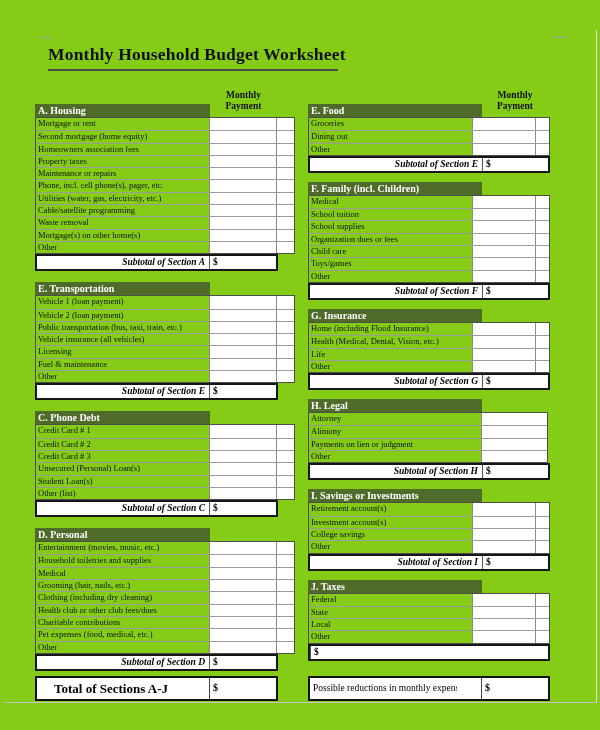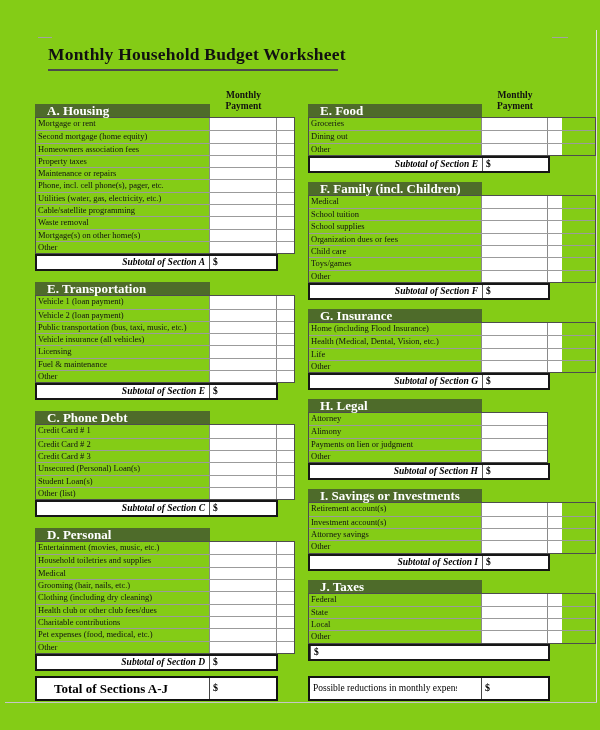--- a/index.html
+++ b/index.html
@@ -19,27 +19,27 @@
   .pay-head { position:absolute; top:90px; text-align:center; font-weight:bold; font-size:9.5px; line-height:11px; color:#111; }
   .pay-head.left { left:205px; width:77px; }
   .pay-head.right { left:477px; width:76px; }
 
   .budget-col { position:absolute; top:104px; }
   .budget-col.cl { left:35px; width:262px; }
   .budget-col.cr { left:308px; width:257px; }
   .cl .section { margin-bottom:11px; }
   .cr .section { margin-bottom:9px; }
 
-  .sec-header { background:var(--green); color:var(--green-text); font-weight:bold; font-size:13px; height:13px; line-height:13px; padding-left:12px; white-space:nowrap; }
+  .sec-header { background:var(--green); color:var(--green-text); font-weight:bold; font-size:10px; height:13px; line-height:13px; padding-left:3px; white-space:nowrap; }
   .cl .sec-header { width:175px; }
   .cr .sec-header { width:174px; }
 
   .sec-rows { border:1px solid #4d4d4d; }
   .cl .sec-rows { width:260px; }
-  .cr .sec-rows { width:288px; }
+  .cr .sec-rows { width:242px; }
   .cr .sec-rows.no-extra { width:240px; }
   .row { display:flex; height:12.3px; }
   .row + .row { border-top:1px solid #9b9b9b; }
   .cell { height:100%; }
   .cell.label { font-size:8.5px; line-height:11.5px; padding-left:2px; white-space:nowrap; overflow:hidden; color:#111; }
   .cl .cell.label { width:173px; }
   .cr .cell.label { width:172px; }
   .cell.pay { border-left:1px solid #8a8a8a; background:#fff; }
   .cl .cell.pay { width:67px; }
   .cr .cell.pay { width:66px; }
@@ -162,21 +162,21 @@
             <div class="cell label">Vehicle 1 (loan payment)</div>
             <div class="cell pay"></div>
             <div class="cell extra"></div>
           </div>
           <div class="row">
             <div class="cell label">Vehicle 2 (loan payment)</div>
             <div class="cell pay"></div>
             <div class="cell extra"></div>
           </div>
           <div class="row">
-            <div class="cell label">Public transportation (bus, taxi, music, etc.)</div>
+            <div class="cell label">Public transportation (bus, taxi, train, etc.)</div>
             <div class="cell pay"></div>
             <div class="cell extra"></div>
           </div>
           <div class="row">
             <div class="cell label">Vehicle insurance (all vehicles)</div>
             <div class="cell pay"></div>
             <div class="cell extra"></div>
           </div>
           <div class="row">
             <div class="cell label">Licensing</div>
@@ -437,21 +437,21 @@
             <div class="cell label">Retirement account(s)</div>
             <div class="cell pay"></div>
             <div class="cell extra"></div>
           </div>
           <div class="row">
             <div class="cell label">Investment account(s)</div>
             <div class="cell pay"></div>
             <div class="cell extra"></div>
           </div>
           <div class="row">
-            <div class="cell label">Attorney savings</div>
+            <div class="cell label">College savings</div>
             <div class="cell pay"></div>
             <div class="cell extra"></div>
           </div>
           <div class="row">
             <div class="cell label">Other</div>
             <div class="cell pay"></div>
             <div class="cell extra"></div>
           </div>
         </div>
     <div class="sec-subtotal">

